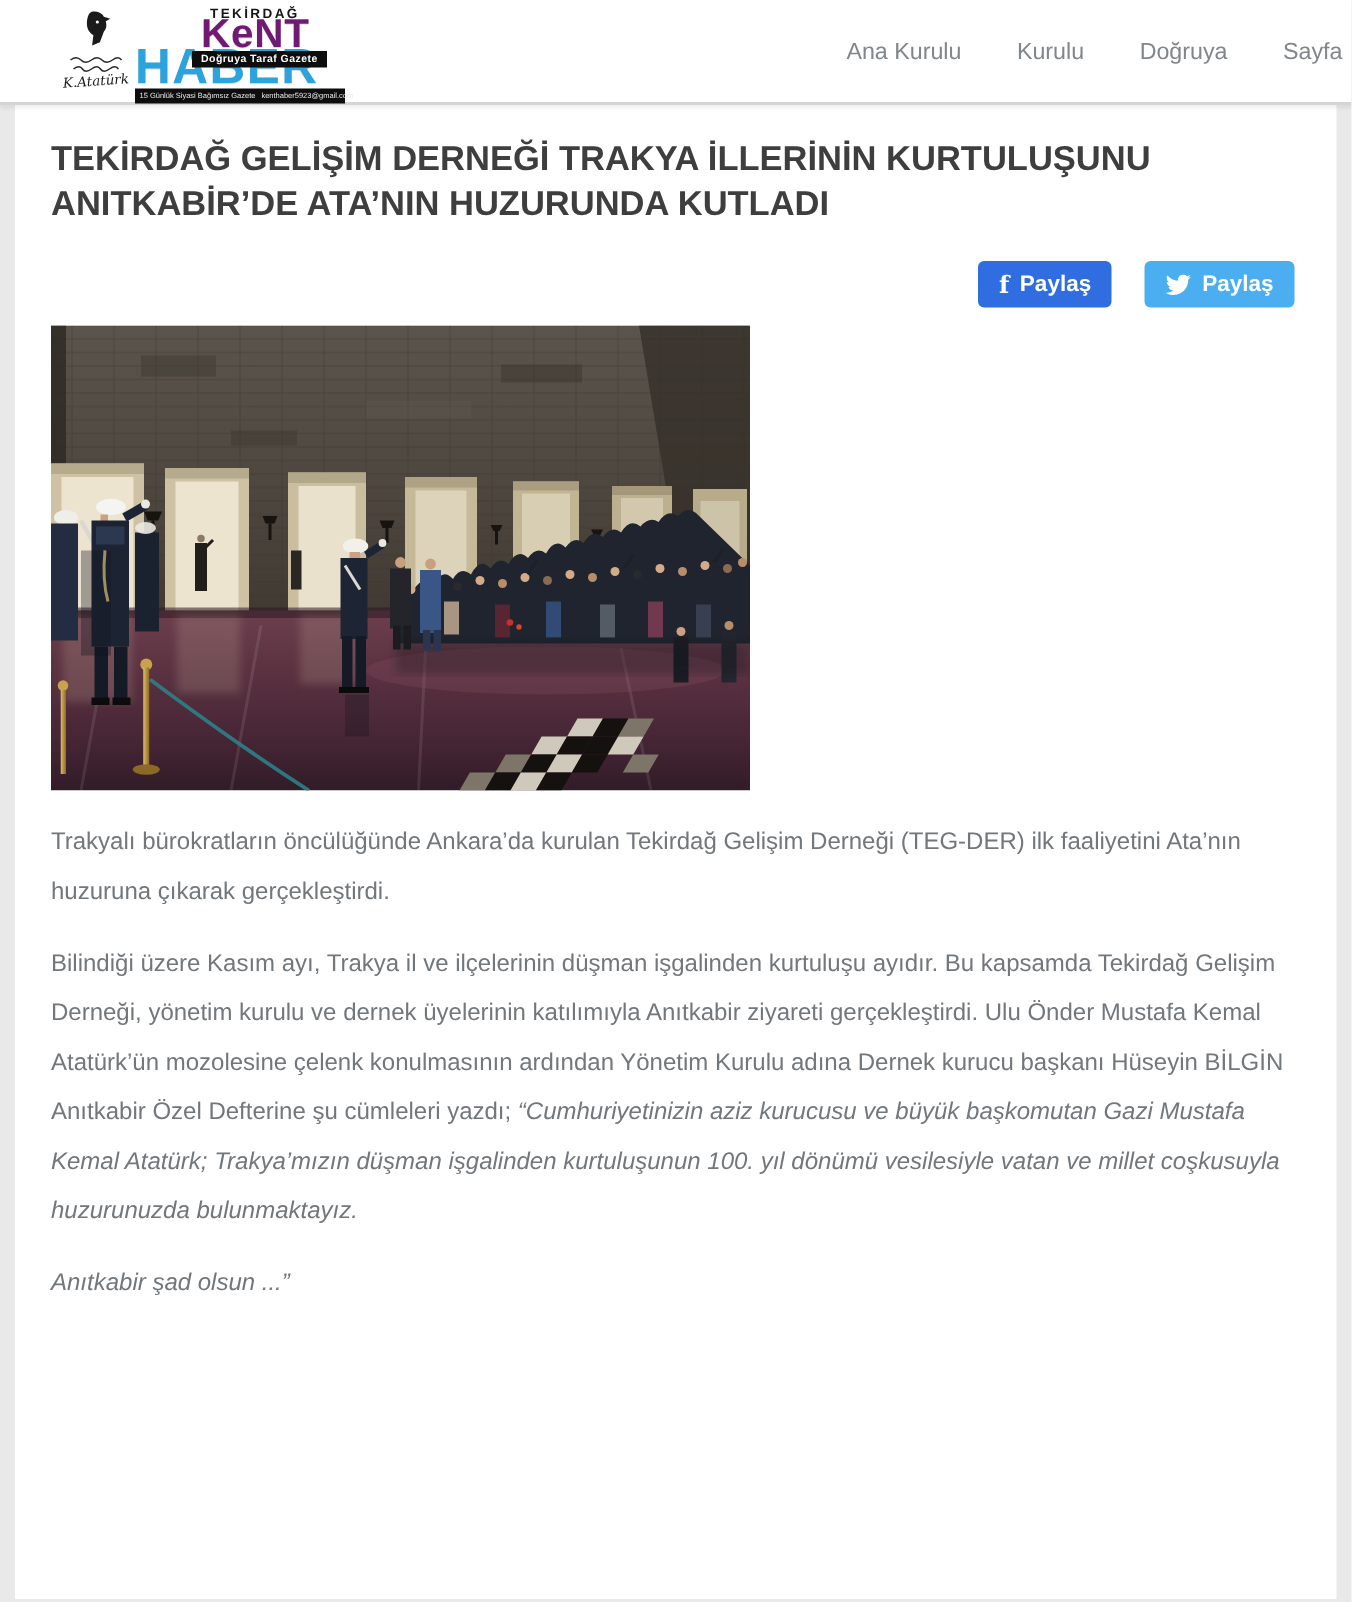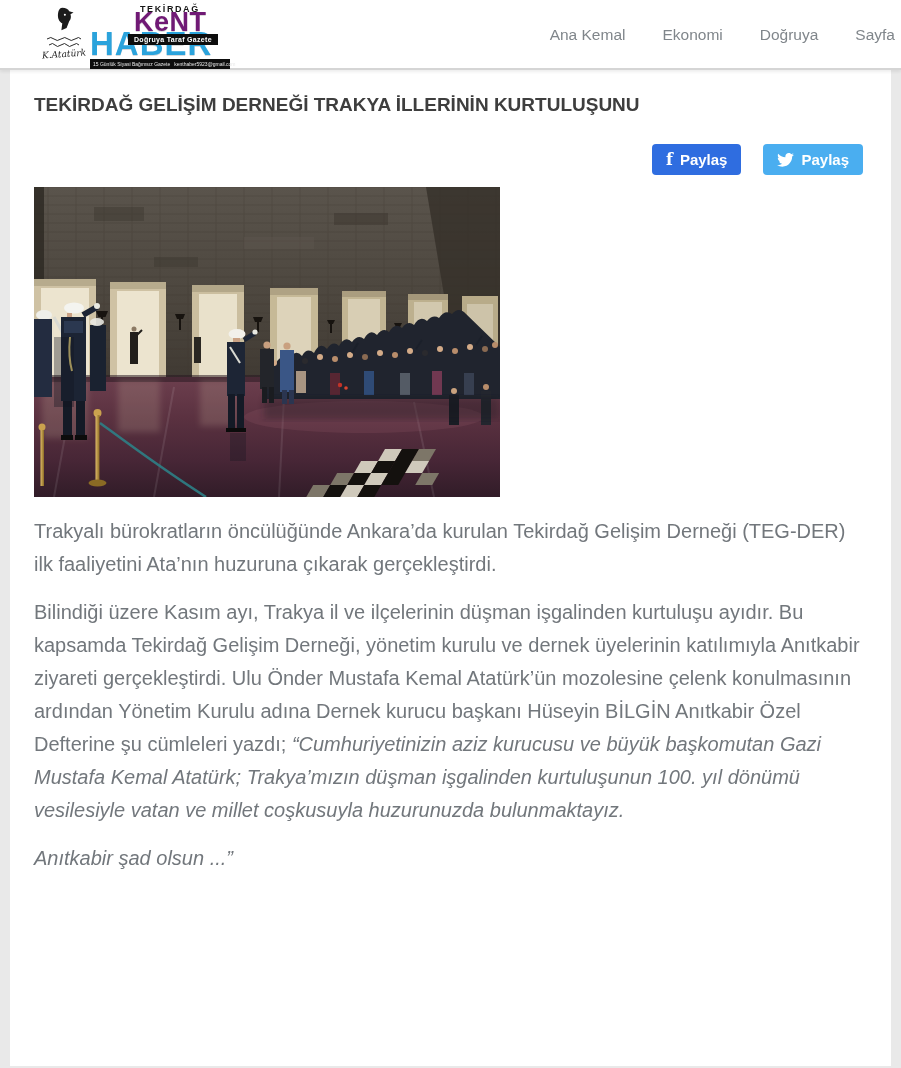--- a/index.html
+++ b/index.html
@@ -56,40 +56,40 @@
   }
   .nav-item {
     font-size: 15.5px; color: #80868b; cursor: pointer; white-space: nowrap;
   }
   
   .content {
     margin: 0 10px; background: #ffffff; min-height: 996px;
     padding: 20px 14px 40px 14px;
   }
   .article-title {
-    margin: 0 10px; font-size: 19px; line-height: 30px; font-weight: 700;
+    margin: 0 10px; font-size: 23px; line-height: 30px; font-weight: 700;
     color: #3e3e3e; letter-spacing: 0px;
   }
   .share-row {
     display: flex; justify-content: flex-end; gap: 22px;
     margin: 24px 14px 12px 0;
   }
   .share-btn {
     display: inline-flex; align-items: center; gap: 7px;
     color: #fff; font-weight: bold; font-size: 15px;
     padding: 7px 14px; border-radius: 4px; border: none; cursor: pointer;
     font-family: "Liberation Sans", sans-serif;
   }
   .share-fb { background: #2f6de0; }
   .share-tw { background: #4aaef0; }
   .fb-glyph { font-family: "DejaVu Serif", serif; font-weight: bold; font-size: 16px; line-height: 1; }
   .photo-wrap { margin: 0 0 18px 10px; width: 466px; height: 310px; }
   .photo-wrap svg { display: block; }
   .para {
-    margin: 0 10px 15px 10px; font-size: 20px; line-height: 33px; color: #72777c;
+    margin: 0 10px 15px 10px; font-size: 16px; line-height: 33px; color: #72777c;
   }
   .para em { font-style: italic; }
 </style>
 </head>
 <body>
 
 <div class="header">
   <div class="logo">
     <div class="atasketch">
       <svg width="26" height="26" viewBox="0 0 30 30">
@@ -109,31 +109,32 @@
       <span class="mh-kent">KeNT</span>
       <span class="mh-haber">HABER</span>
       <span class="mh-tagline">Doğruya Taraf Gazete</span>
       <span class="mh-bottom">
         <span>15 Günlük Siyasi Bağımsız Gazete</span>
         <span>kenthaber5923@gmail.com</span>
       </span>
     </div>
   </div>
   <nav class="nav">
-    <span class="nav-item">Ana Kemal</span>
-    <span class="nav-item">Ekonomi</span>
+    <span class="nav-item">Ana Kurulu</span>
+    <span class="nav-item">Kurulu</span>
     <span class="nav-item">Doğruya</span>
     <span class="nav-item">Sayfa</span>
   </nav>
 </div>
 
 <div class="content">
 
   <h1 class="article-title">
     <span>TEKİRDAĞ GELİŞİM DERNEĞİ TRAKYA İLLERİNİN KURTULUŞUNU</span><br>
+    <span>ANITKABİR’DE ATA’NIN HUZURUNDA KUTLADI</span>
   </h1>
 
   <div class="share-row">
     <button class="share-btn share-fb">
       <span class="fb-glyph">f</span>
       <span>Paylaş</span>
     </button>
     <button class="share-btn share-tw">
       <svg width="17" height="14" viewBox="0 0 24 20">
         <path fill="#fff" d="M24 2.4c-.9.4-1.8.7-2.8.8 1-.6 1.8-1.6 2.2-2.7-1 .6-2 1-3.1 1.2C19.4.7 18.1 0 16.7 0c-2.7 0-4.9 2.2-4.9 4.9 0 .4 0 .8.1 1.1C7.7 5.8 4.1 3.8 1.7.9 1.2 1.7 1 2.5 1 3.4c0 1.7.9 3.2 2.2 4.1-.8 0-1.6-.2-2.2-.6v.1c0 2.4 1.7 4.4 3.9 4.8-.4.1-.8.2-1.3.2-.3 0-.6 0-.9-.1.6 2 2.4 3.4 4.6 3.4-1.7 1.3-3.8 2.1-6.1 2.1-.4 0-.8 0-1.2-.1 2.2 1.4 4.8 2.2 7.5 2.2 9.1 0 14-7.5 14-14v-.6c1-.7 1.8-1.6 2.5-2.5z"></path>

